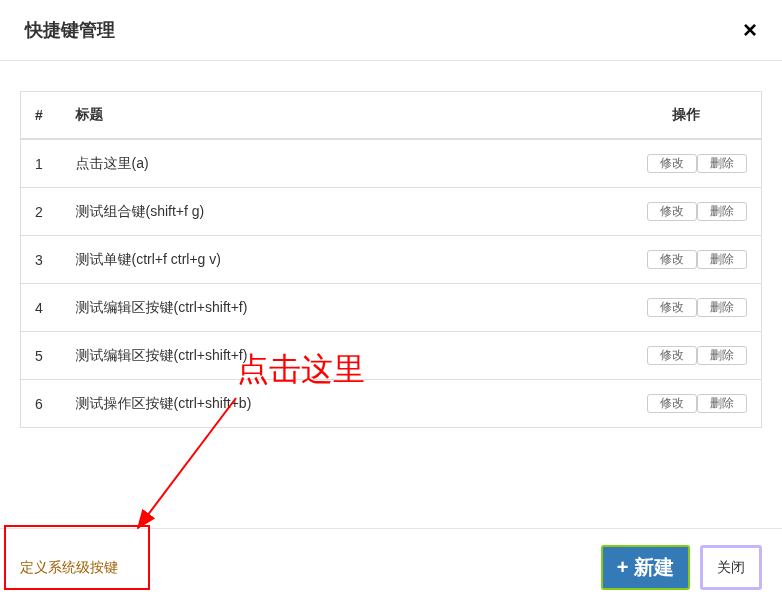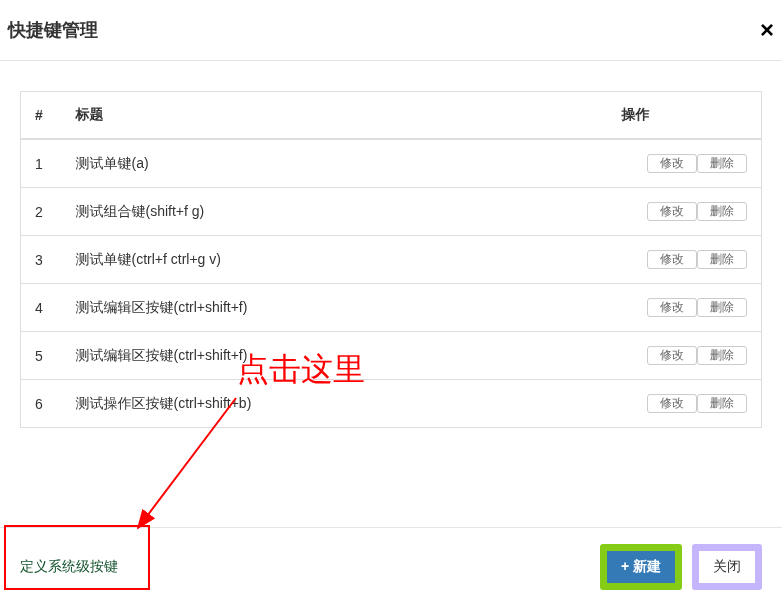--- a/index.html
+++ b/index.html
@@ -1,34 +1,34 @@
 <!DOCTYPE html>
 <html><head>
 <meta charset="utf-8">
 <style>
 * { box-sizing: border-box; margin: 0; padding: 0; }
 body { font-family: "Microsoft YaHei", Arial, sans-serif; font-size: 14px; color: #333; background: #fff; width: 782px; height: 606px; overflow: hidden; position: relative; }
 .modal { width: 100%; height: 100%; background: #fff; position: relative; }
-.modal-header { padding: 18px 8px; border-bottom: 1px solid #e5e5e5; display: flex; justify-content: space-between; align-items: center; }
+.modal-header { padding: 18px 25px; border-bottom: 1px solid #e5e5e5; display: flex; justify-content: space-between; align-items: center; }
 .modal-title { font-size: 18px; font-weight: bold; color: #333; }
 .close-btn { font-size: 24px; font-weight: bold; color: #000; cursor: pointer; background: none; border: none; line-height: 1; }
 .modal-body { padding: 30px 20px 20px 20px; }
 .table { width: 100%; border-collapse: collapse; border: 1px solid #ddd; }
 .table th { background: #fff; font-weight: bold; text-align: left; padding: 14px 10px; border-bottom: 2px solid #ddd; font-size: 14px; }
 .table th.col-index { width: 45px; padding-left: 14px; }
-.table th.col-actions { width: 150px; }
+.table th.col-actions { width: 150px; text-align: center; }
 .table td { padding: 14px 10px; border-top: 1px solid #ddd; vertical-align: middle; font-size: 14px; }
 .table td.col-index { padding-left: 14px; }
 .table td.col-actions { text-align: right; padding-right: 14px; white-space: nowrap; }
 .btn-small { display: inline-block; padding: 0 12px; font-size: 12px; border: 1px solid #ccc; background: #fff; color: #666; border-radius: 3px; cursor: pointer; }
 .modal-footer { position: absolute; bottom: 0; left: 0; right: 0; padding: 16px 20px; border-top: 1px solid #e5e5e5; display: flex; justify-content: space-between; align-items: center; }
-.link { color: #14532d; font-size: 14px; text-decoration: none; cursor: pointer; }
+.link { color: #a16207; font-size: 14px; text-decoration: none; cursor: pointer; }
 .footer-right { display: flex; gap: 10px; }
-.btn-primary { background: #337ab7; color: #fff; border: 7px solid #84cc16; padding: 7px 14px; font-size: 14px; border-radius: 3px; cursor: pointer; font-weight: bold; }
-.btn-default { background: #fff; color: #333; border: 7px solid #c4b5fd; padding: 7px 14px; font-size: 14px; border-radius: 3px; cursor: pointer; }
+.btn-primary { background: #337ab7; color: #fff; border: 2px solid #84cc16; padding: 7px 14px; font-size: 20px; border-radius: 3px; cursor: pointer; font-weight: bold; }
+.btn-default { background: #fff; color: #333; border: 3px solid #c4b5fd; padding: 7px 14px; font-size: 14px; border-radius: 3px; cursor: pointer; }
 .annotation { position: absolute; color: #f00; font-size: 32px; font-weight: normal; pointer-events: none; line-height: 1.4; }
 .anno-box { position: absolute; border: 2px solid #f00; pointer-events: none; }
 .arrow-svg { position: absolute; pointer-events: none; }
 </style>
 </head>
 <body>
 
 <div class="modal">
   <div class="modal-header">
     <div class="modal-title">快捷键管理</div>
@@ -40,21 +40,21 @@
       <thead>
         <tr>
           <th class="col-index">#</th>
           <th>标题</th>
           <th class="col-actions">操作</th>
         </tr>
       </thead>
       <tbody id="tbody">
           <tr>
             <td class="col-index">1</td>
-            <td>测试单键(a)</td>
+            <td>点击这里(a)</td>
             <td class="col-actions"><button class="btn-small">修改</button><button class="btn-small">删除</button></td>
           </tr>
           <tr>
             <td class="col-index">2</td>
             <td>测试组合键(shift+f g)</td>
             <td class="col-actions"><button class="btn-small">修改</button><button class="btn-small">删除</button></td>
           </tr>
           <tr>
             <td class="col-index">3</td>
             <td>测试单键(ctrl+f ctrl+g v)</td>

